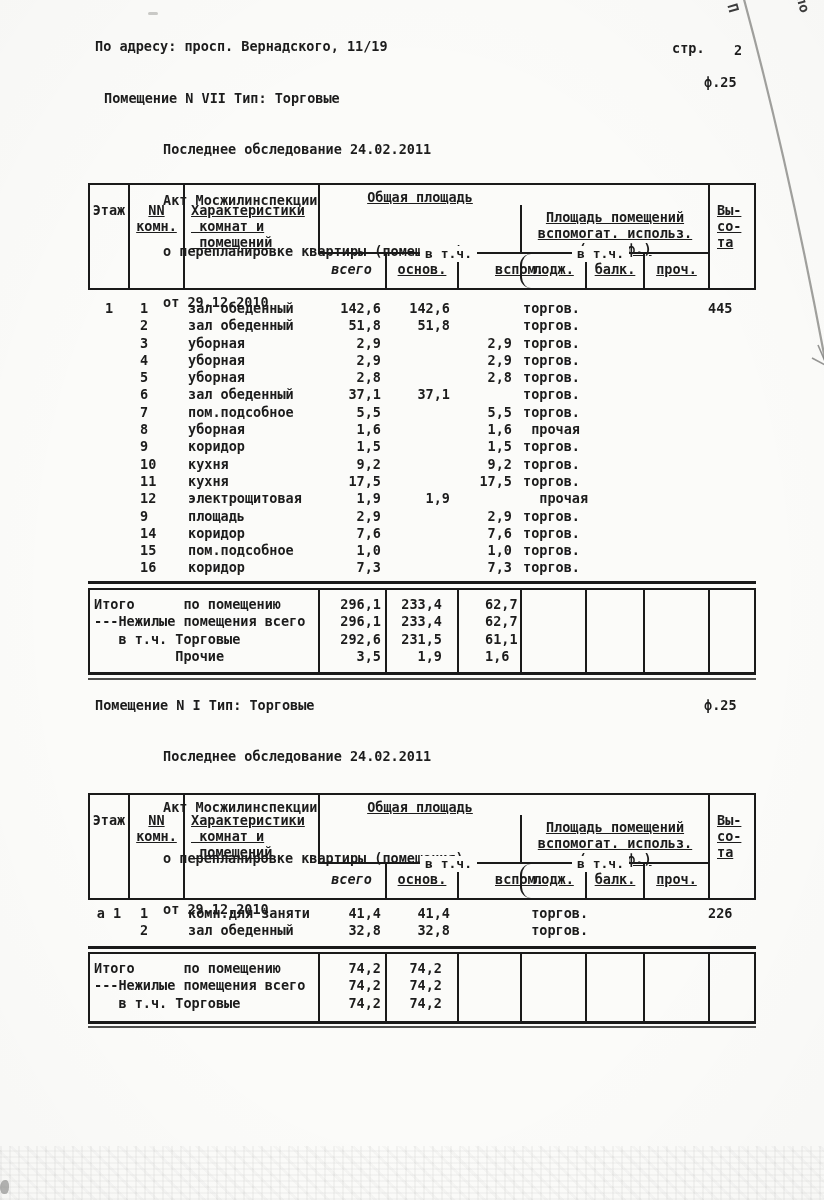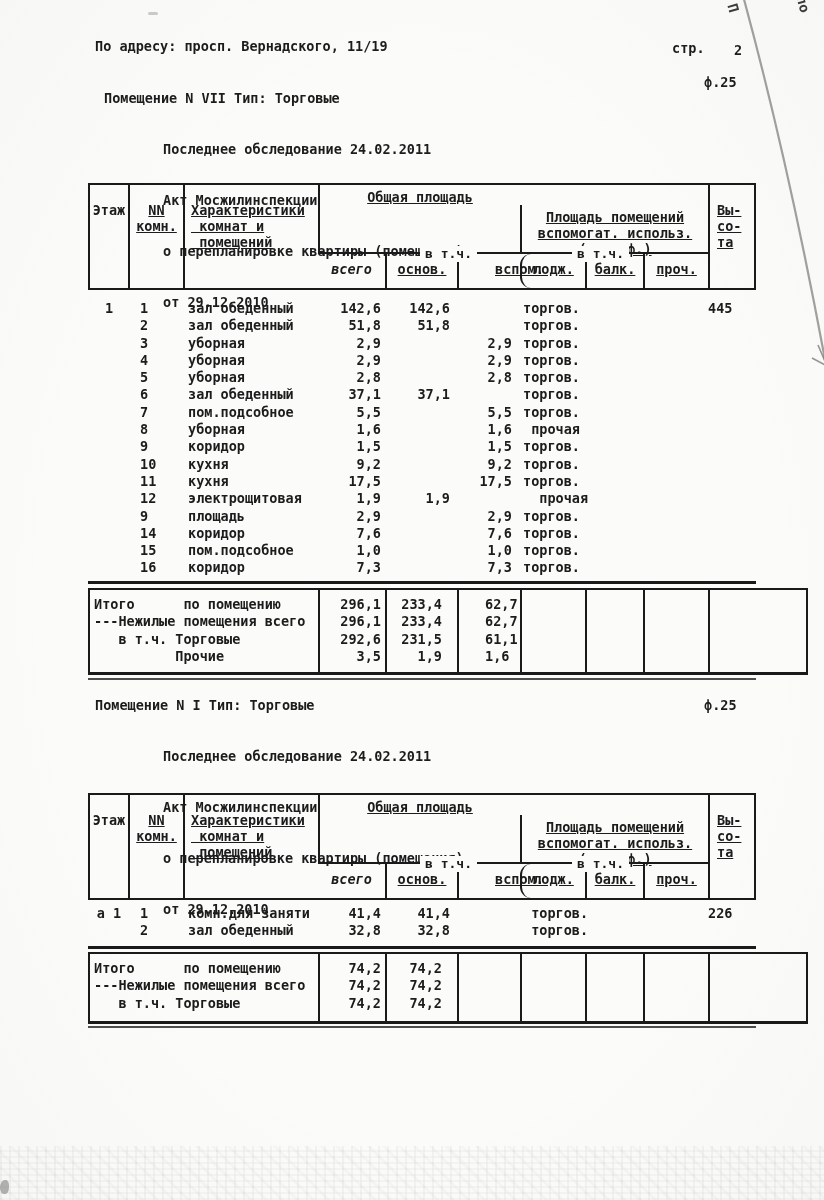--- a/index.html
+++ b/index.html
@@ -85,21 +85,21 @@
   .c-use{grid-column:7/span 2;padding-left:3px;}
   .c-height{grid-column:10;text-align:left;padding-right:10px;}
   
   .heavy-rule{position:absolute;left:88px;width:668px;height:3px;background:var(--line);}
   .hr-1{top:581px;}
   .hr-2{top:946px;}
   .thin-rule{position:absolute;left:88px;width:668px;height:2px;background:#2e2e2e;opacity:.85;}
   .tr-1{top:678px;}
   .tr-2{top:1026px;}
   .totals{
-    position:absolute;left:88px;width:720px;
+    position:absolute;left:88px;width:668px;
     border:2px solid var(--line);border-bottom-width:3px;
     padding-top:6px;padding-bottom:7px;
     display:grid;
     grid-template-columns:228px 67px 72px 63px 65px 58px 65px 46px;
     grid-auto-rows:17.3px;line-height:17.3px;
   }
   .totals-1{top:588px;height:87px;}
   .totals-2{top:952px;height:72px;}
   .vl{position:absolute;top:0;bottom:0;width:2px;background:var(--line);}
   .vl1{left:228px;}.vl2{left:295px;}.vl3{left:367px;}.vl4{left:430px;}

